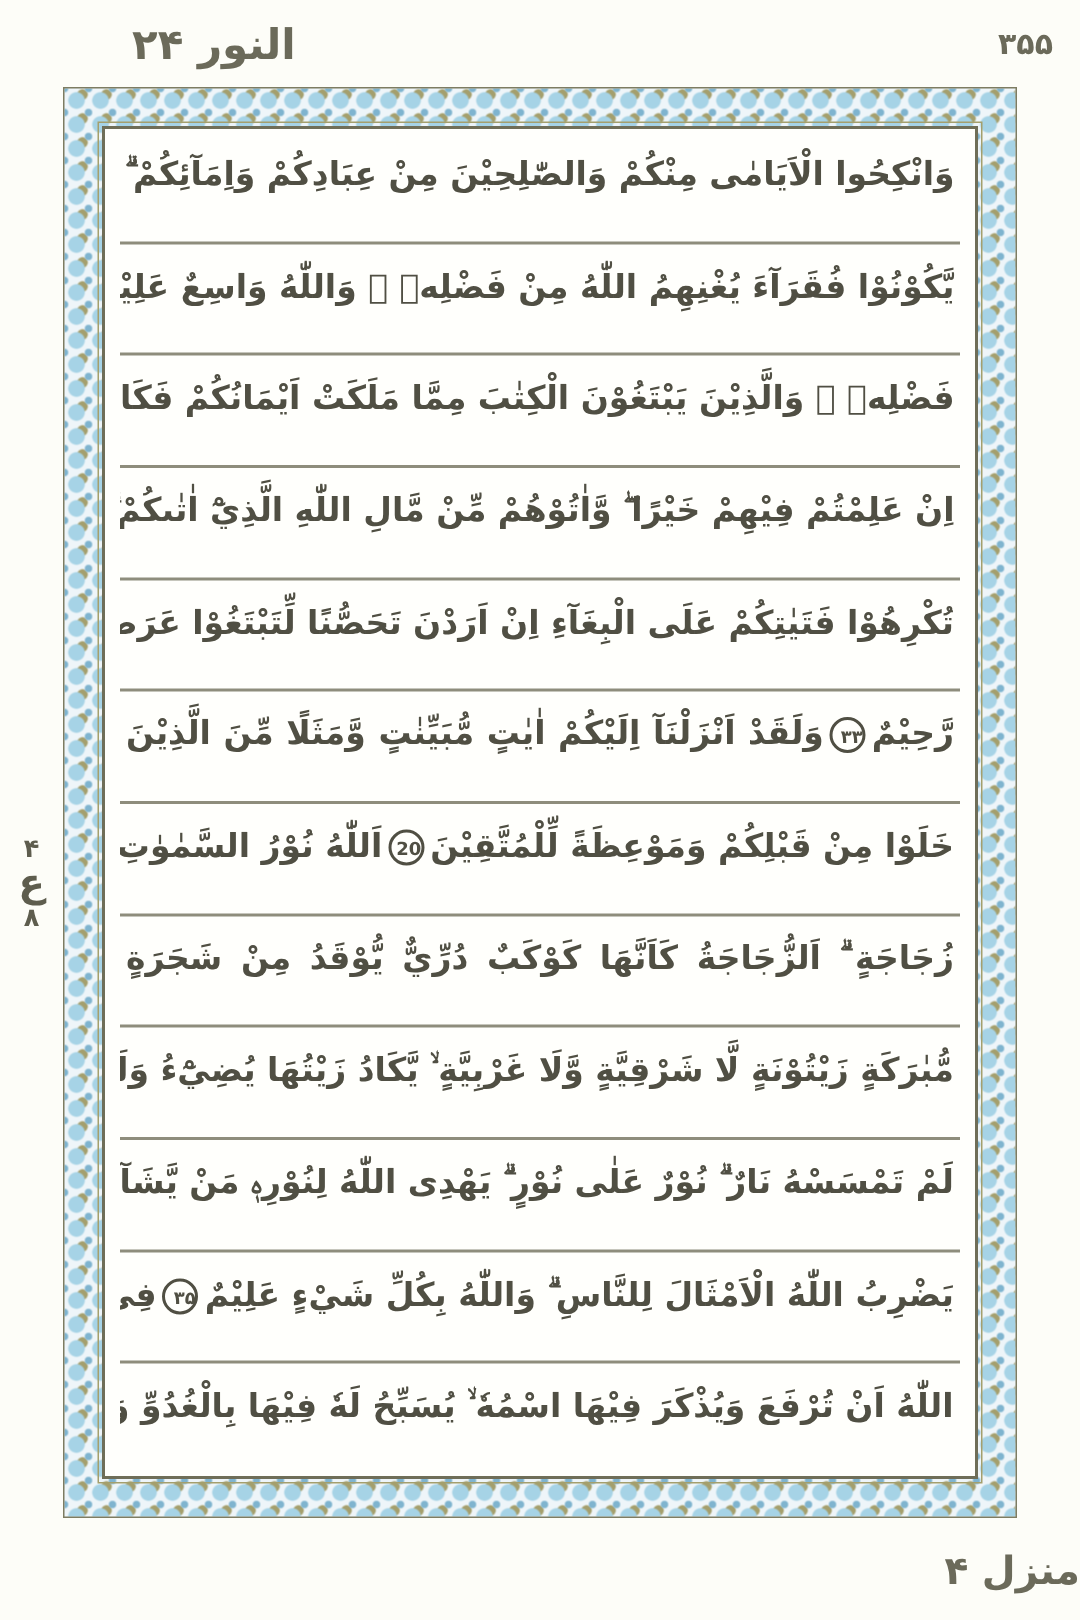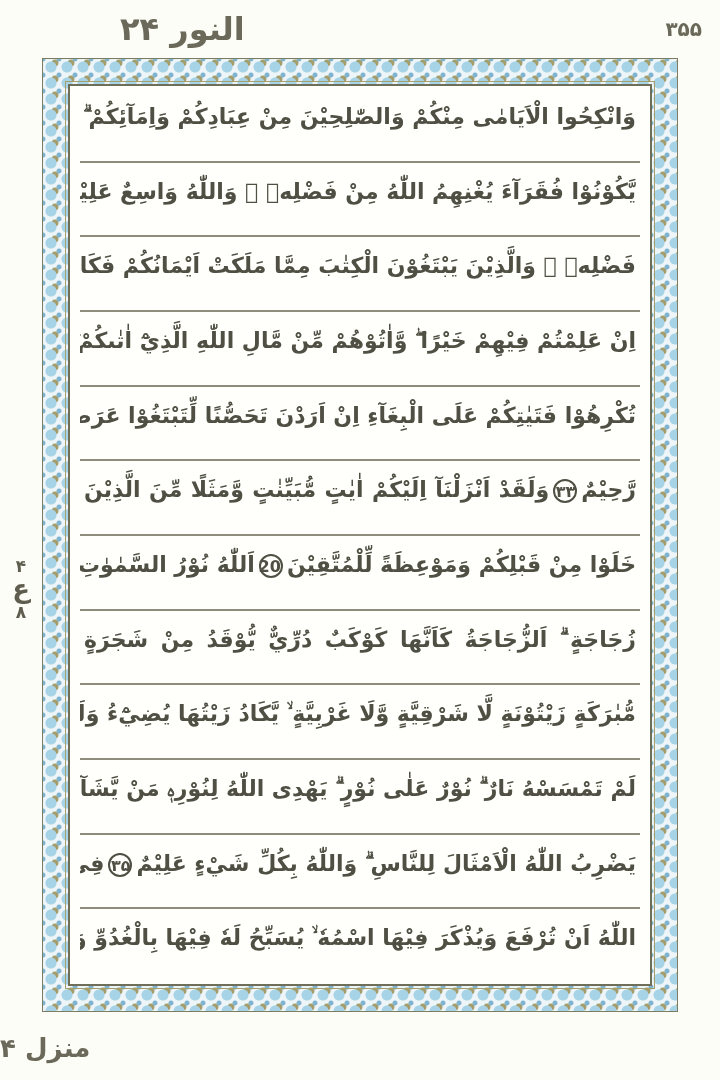--- a/index.html
+++ b/index.html
@@ -11,21 +11,21 @@
     overflow:hidden;
   }
   
   .header{
     position:absolute;top:6px;left:0;right:0;height:46px;
     display:flex;align-items:center;justify-content:space-between;
     direction:rtl;
     padding:0 18px 0 88px;
     color:#6b6a5a;
   }
-  .header .h-item{font-size:32px;font-weight:bold;letter-spacing:0;margin-left:32px;}
+  .header .h-item{font-size:28px;font-weight:bold;letter-spacing:0;}
   .header .h-page{font-size:20px;font-weight:bold;}
   
   .frame{
     position:absolute;left:42px;top:58px;width:636px;height:954px;
     box-sizing:border-box;
     border:1px solid #7d7c62;
     padding:25px;
     background:
       radial-gradient(circle at 8px 8px,#a6d3e6 5px,transparent 6px) 0 0/16px 16px,
       radial-gradient(circle at 8px 8px,#7fb4cf 2px,transparent 3px) 8px 8px/16px 16px,
@@ -57,38 +57,38 @@
     white-space:nowrap;
     overflow:hidden;
     border-bottom:2px solid #8e8d7c;
     padding:0 4px;
   }
   .qline:last-child{border-bottom:none;}
   .ayah-marker{
     display:inline-block;
     width:24px;height:24px;line-height:22px;
     border:2px solid #504f43;border-radius:50%;
-    font-size:16px;font-weight:bold;text-align:center;
+    font-size:12px;font-weight:bold;text-align:center;
     vertical-align:middle;
     margin:0 4px;
     box-sizing:border-box;
   }
   
   .ruku-marker{
     position:absolute;left:2px;top:556px;width:38px;
     display:flex;flex-direction:column;align-items:center;
     color:#5e5d4e;gap:0;
   }
   .ruku-marker .rk-top{font-size:17px;font-weight:bold;}
   .ruku-marker .rk-ain{font-size:26px;font-weight:bold;line-height:26px;}
   .ruku-marker .rk-bottom{font-size:17px;font-weight:bold;}
   
   .footer{
     position:absolute;left:0;right:0;bottom:12px;height:40px;
-    display:flex;align-items:center;justify-content:flex-end;
+    display:flex;align-items:center;justify-content:flex-start;
     color:#6b6a5a;
   }
   .footer .manzil{font-size:26px;font-weight:bold;}
 </style>
 </head>
 <body>
 
 <div class="header">
   <span class="h-page">۳۵۵</span>
   <span class="h-item">النور ۲۴</span>

